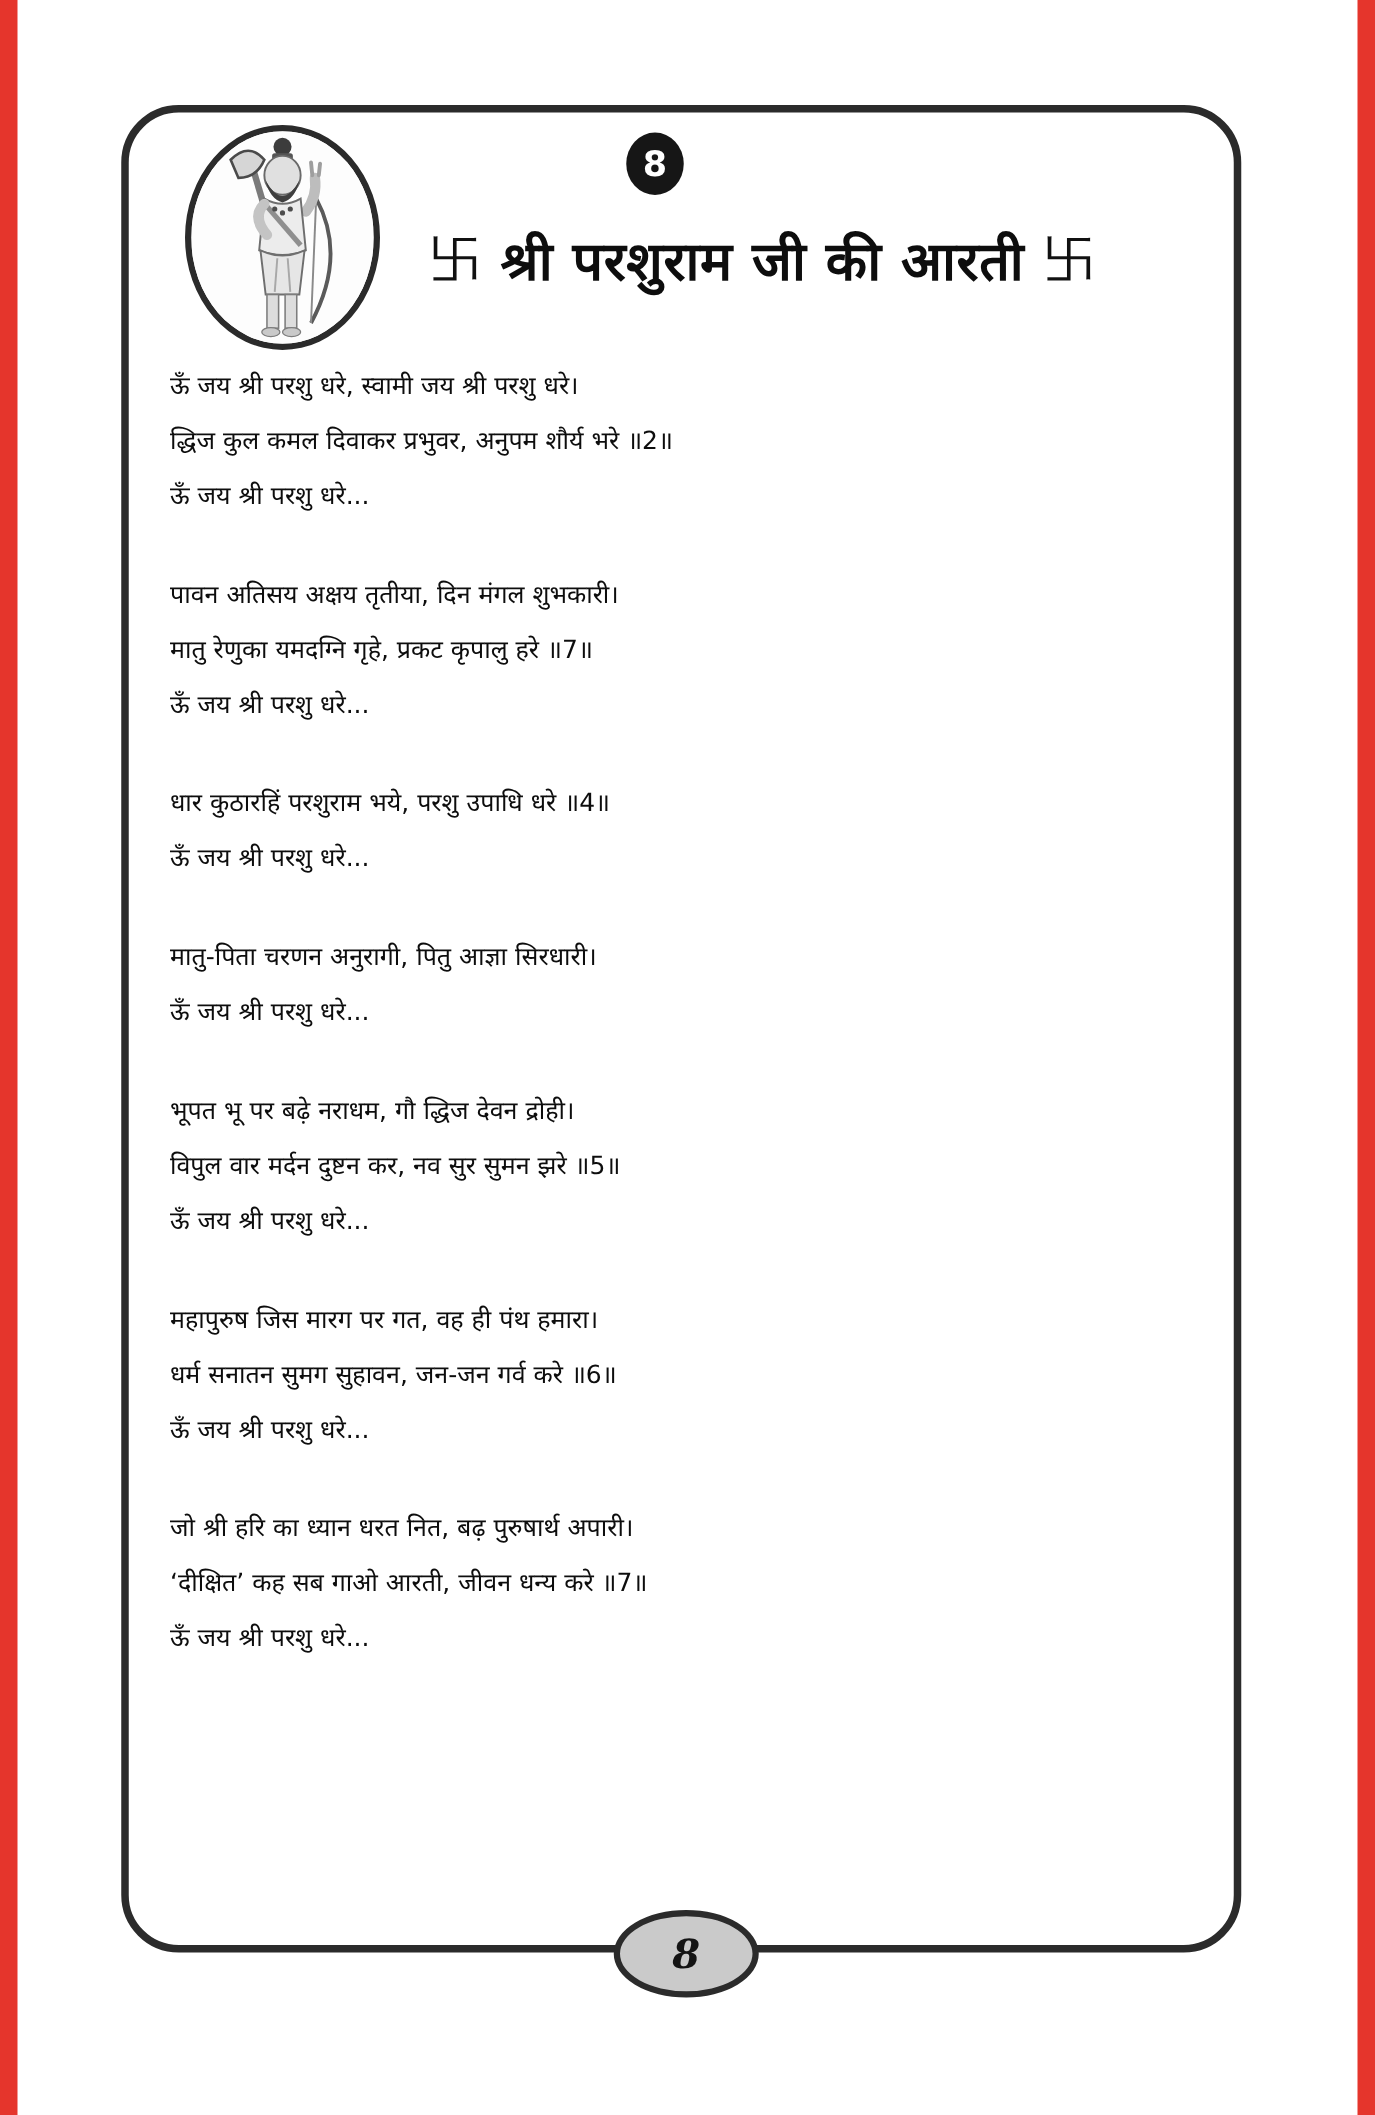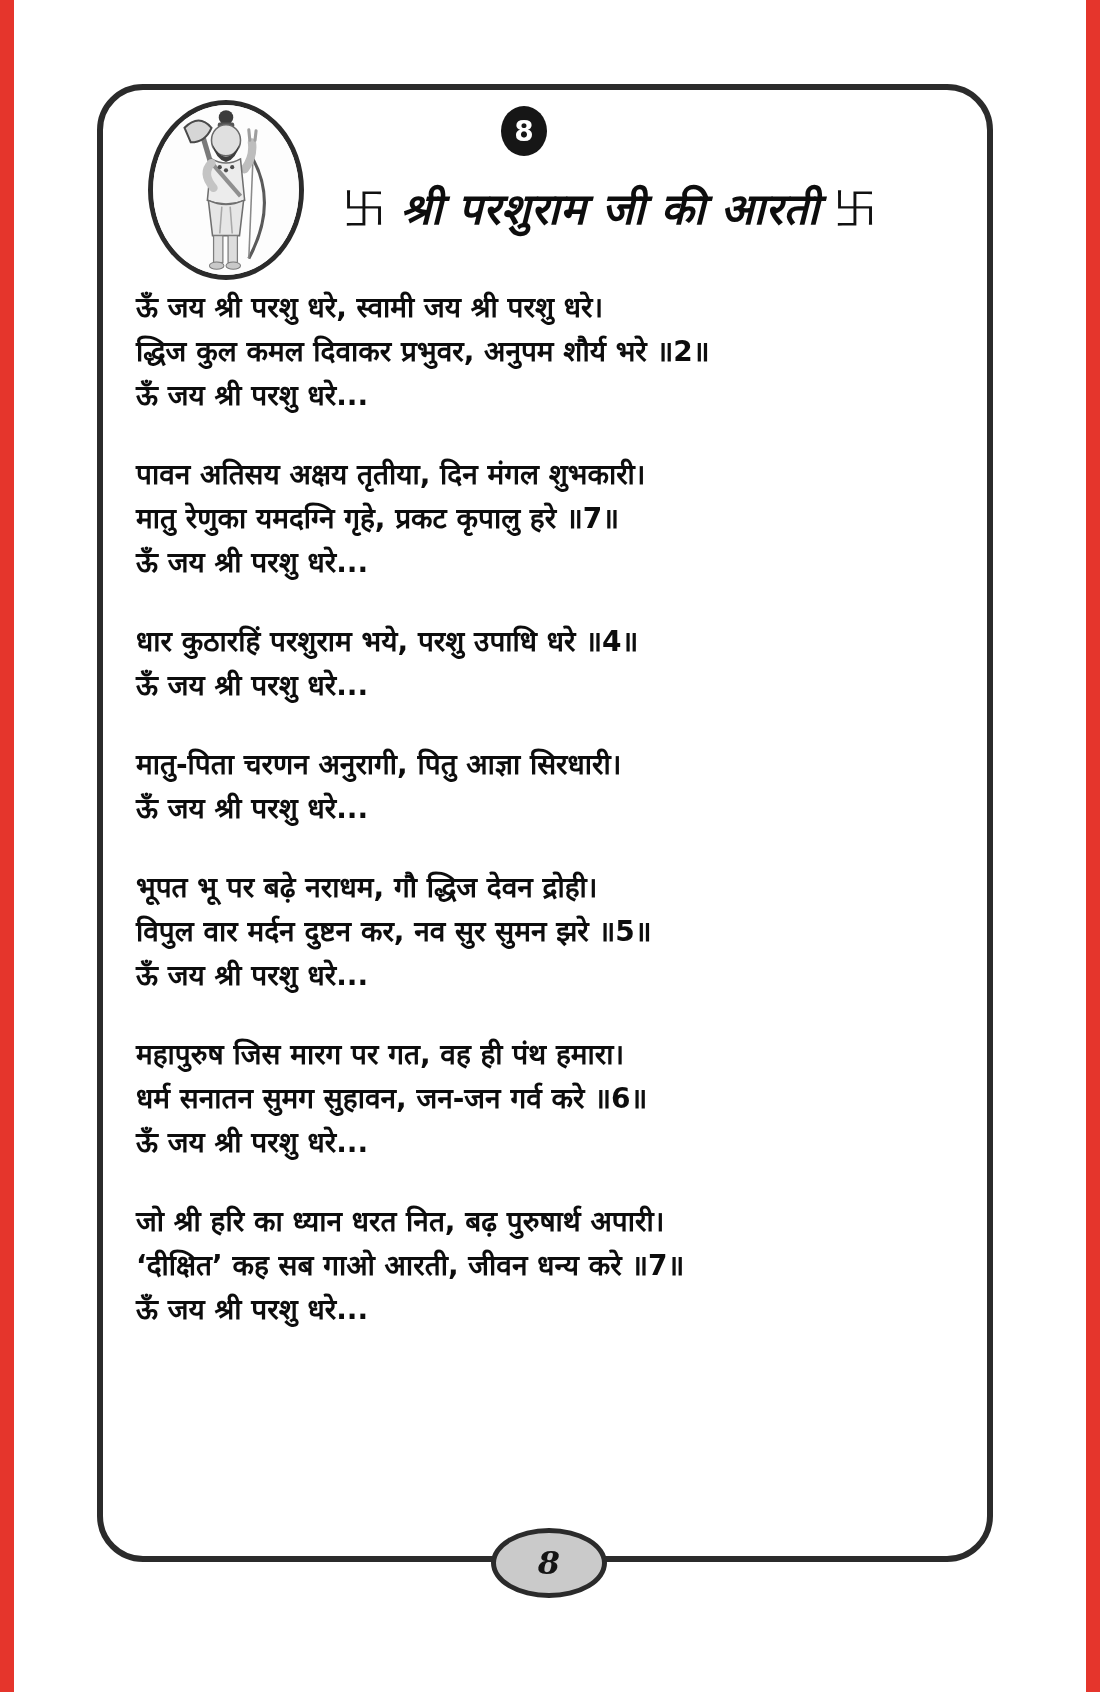--- a/index.html
+++ b/index.html
@@ -28,29 +28,29 @@
     color:#ffffff;font-weight:bold;font-size:28px;
     display:flex;align-items:center;justify-content:center;
   }
   #title-row{
     position:absolute;left:285px;top:178px;width:650px;
     display:flex;align-items:center;justify-content:center;gap:16px;
     color:#0d0d0d;
   }
   .swastika{font-size:40px;line-height:1;color:#111;}
   #page-title{
-    font-size:43px;font-weight:bold;letter-spacing:0.5px;white-space:nowrap;font-style:italic;
+    font-size:43px;font-weight:bold;letter-spacing:0.5px;white-space:nowrap;
   }
   #verses{
     position:absolute;left:136px;top:286px;width:742px;
     color:#0d0d0d;
   }
   .verse{margin-bottom:35px;}
   .vline{
-    font-size:28px;font-weight:bold;line-height:44px;white-space:nowrap;
+    font-size:20px;font-weight:normal;line-height:44px;white-space:nowrap;
   }
   .refrain{text-align:left;padding-right:4px;}
   #bottom-badge{
     position:absolute;left:491px;top:1528px;width:106px;height:60px;
     background:#cacaca;border:5px solid #2b2b2b;border-radius:50%;
     display:flex;align-items:center;justify-content:center;
     font-family:"DejaVu Serif","Liberation Serif",serif;
     font-style:italic;font-weight:bold;font-size:32px;color:#141414;
   }
 </style>

